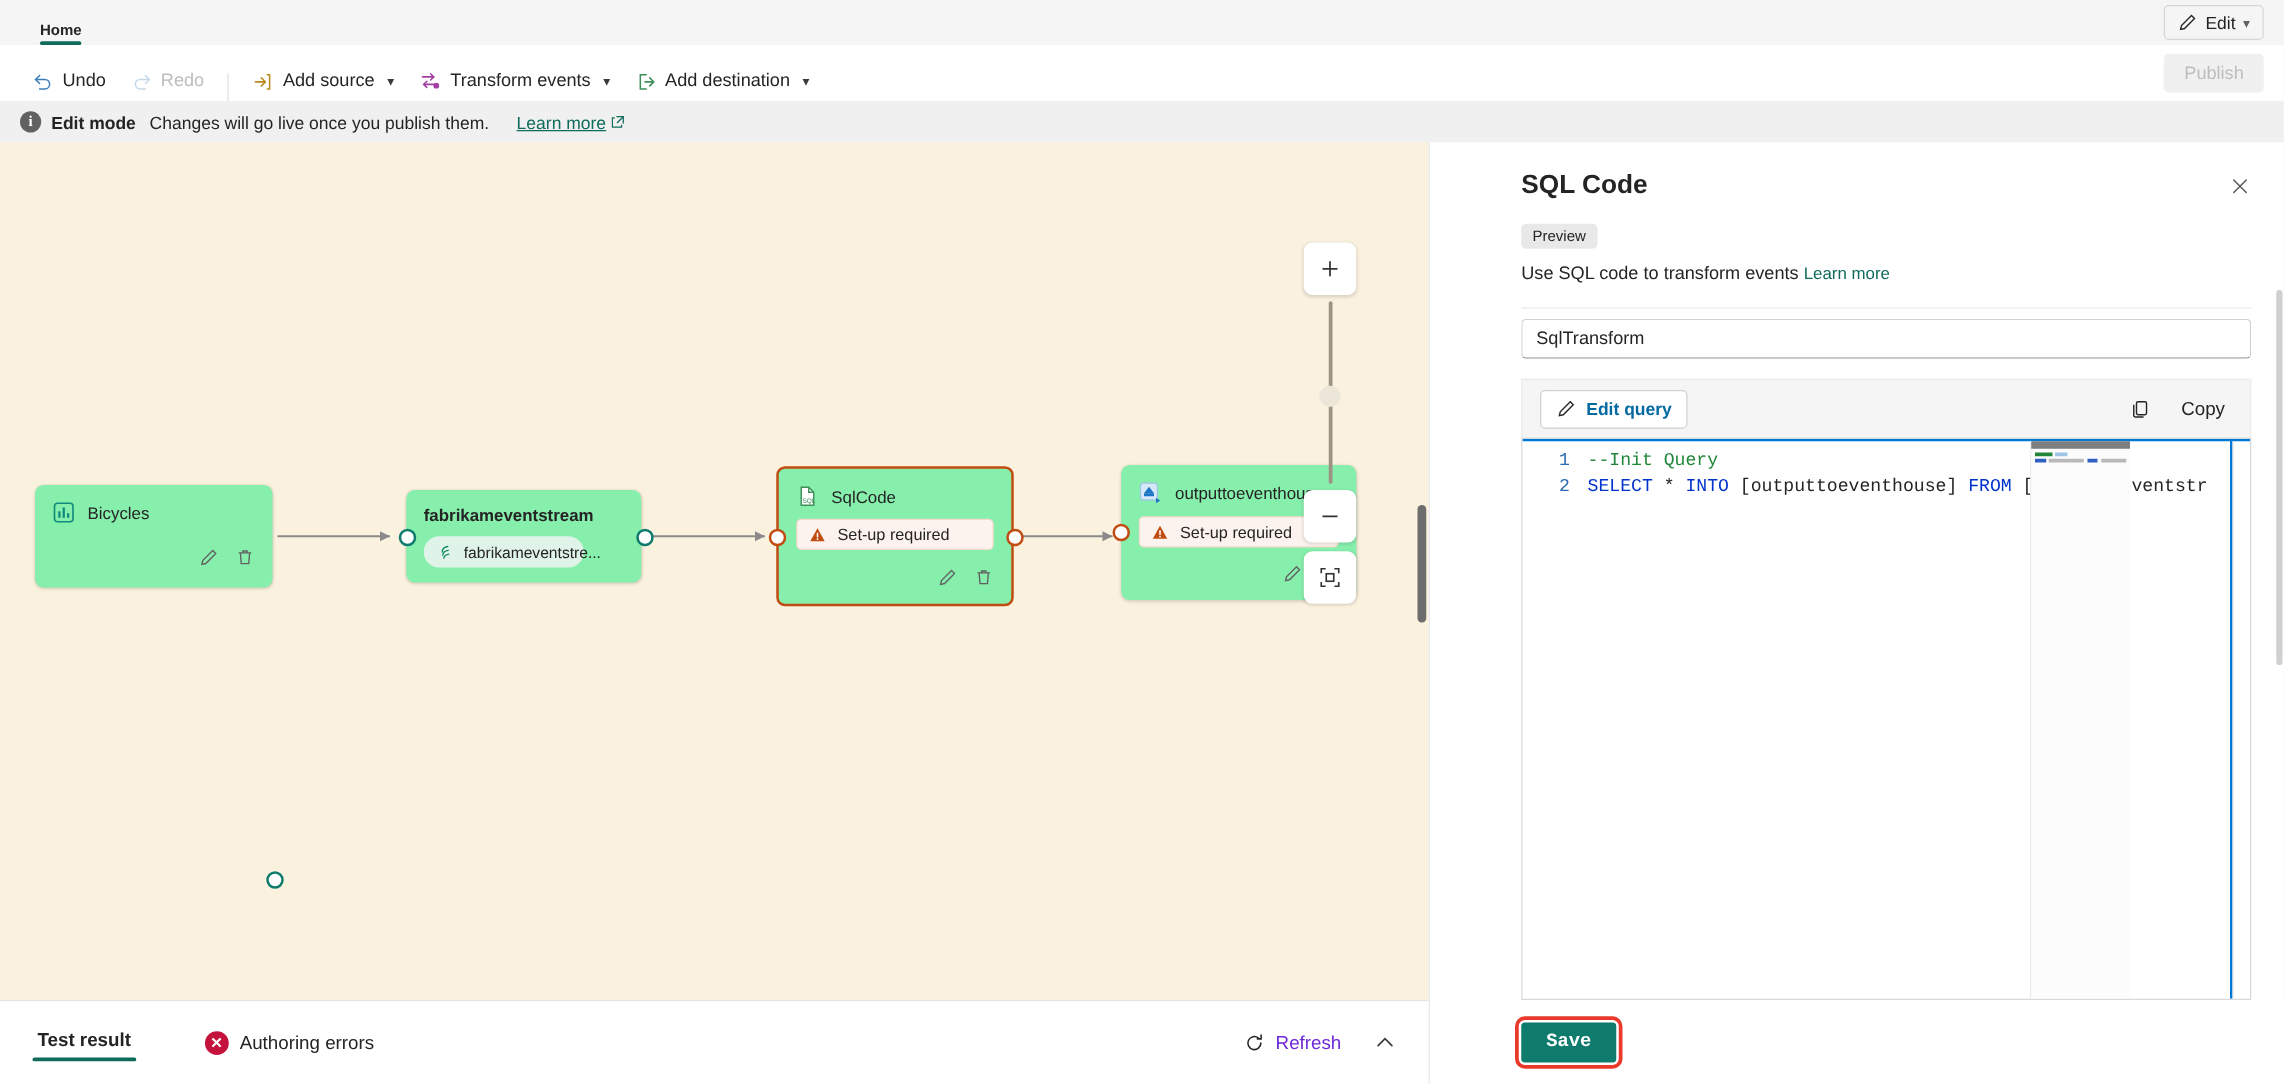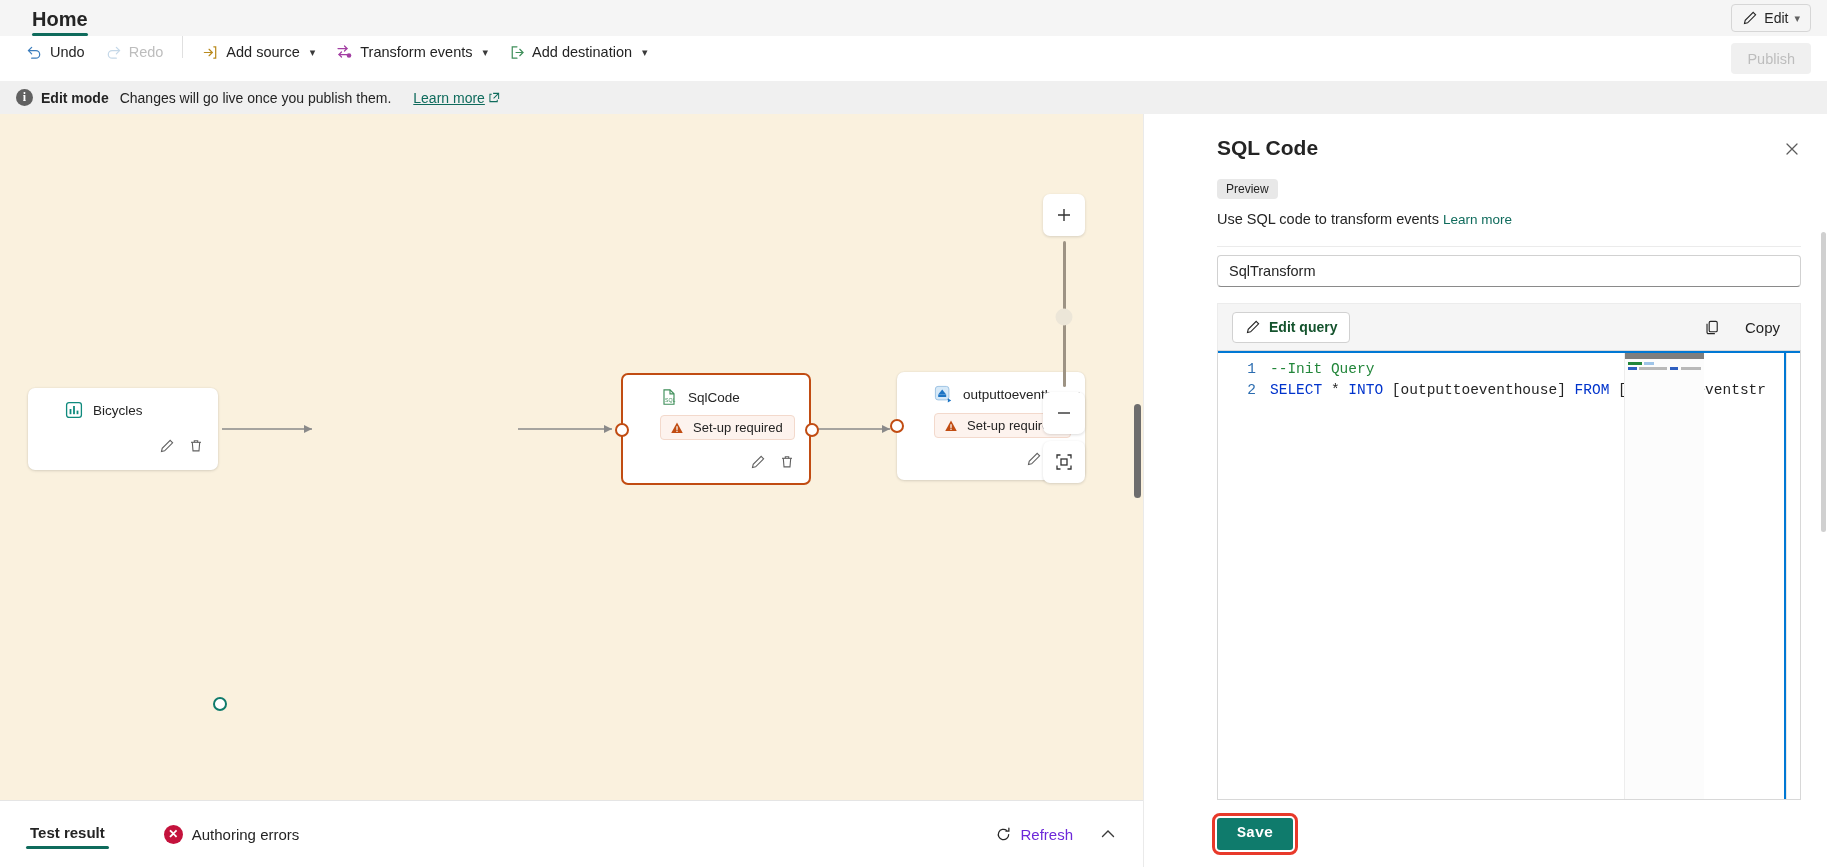--- a/index.html
+++ b/index.html
@@ -13,41 +13,41 @@
   #app { position: relative; width: 1827px; height: 867px; background: #f5f5f5; }
 
   
   .tabbar {
     position: absolute; top: 0; left: 0; right: 0; height: 36px;
     background: #f5f5f5;
     display: flex; align-items: flex-end;
   }
   .tab-home {
     margin-left: 24px; padding: 0 8px 5px 8px;
-    font-size: 20px; color: #242424; font-weight: 600;
+    font-size: 12px; color: #242424; font-weight: 600;
     position: relative; cursor: pointer;
   }
   .tab-home::after {
     content: ""; position: absolute; left: 8px; right: 8px; bottom: 0;
     height: 3px; background: #0f6b5c; border-radius: 2px;
   }
   .edit-pill {
     position: absolute; right: 16px; top: 4px;
     display: flex; align-items: center; gap: 6px;
     height: 28px; padding: 0 10px;
     border: 1px solid #d6d6d6; border-radius: 4px;
     background: #f5f5f5; font-size: 14px; color: #242424; cursor: pointer;
   }
   .edit-pill .chev { color: #616161; font-size: 11px; }
 
   
   .cmdbar {
     position: absolute; top: 36px; left: 0; right: 0; height: 45px;
     background: #ffffff;
-    display: flex; align-items: flex-start; padding-left: 16px;
+    display: flex; align-items: flex-end; padding-left: 16px;
   }
   .cmd-btn {
     display: flex; align-items: center; gap: 7px;
     height: 32px; padding: 0 10px; border-radius: 4px;
     font-size: 14.5px; color: #242424; cursor: pointer; white-space: nowrap;
   }
   .cmd-btn.disabled { color: #bdbdbd; cursor: default; }
   .cmd-sep { width: 1px; height: 22px; background: #e0e0e0; margin: 0 9px; }
   .cmd-chev { font-size: 11px; color: #3a3a3a; margin-left: 3px; }
   .publish-btn {
@@ -76,23 +76,22 @@
     color: #0f6b5c; text-decoration: underline; margin-left: 14px; cursor: pointer;
     display: inline-flex; align-items: center; gap: 4px;
   }
 
   
   .canvas {
     position: absolute; top: 114px; left: 0; width: 1143px; bottom: 67px;
     background: #faf1de; overflow: hidden;
   }
   .node {
-    position: absolute; background: #ffffff; border-radius: 7px;
+    position: absolute; background: #86efac; border-radius: 7px;
     box-shadow: 0 1px 3px rgba(0,0,0,0.12), 0 0 2px rgba(0,0,0,0.08);
-    padding-left: 23px;
   }
   .node-title {
     display: flex; align-items: center; gap: 10px;
     padding: 13px 14px 0 14px; font-size: 13.5px; color: #242424;
   }
   .node-title.bold { font-weight: 700; }
   .node-actions {
     display: flex; justify-content: flex-end; gap: 13px;
     padding: 0 14px 9px 14px; color: #616161;
   }
@@ -219,21 +218,21 @@
   }
   .editor-toolbar {
     background: #f5f5f5; height: 47px;
     display: flex; align-items: center; padding: 0 14px;
     border: 1px solid #ececec; border-bottom: none;
   }
   .editq-btn {
     display: flex; align-items: center; gap: 8px;
     height: 31px; padding: 0 12px; background: #fff;
     border: 1px solid #d1d1d1; border-radius: 4px;
-    font-size: 14px; font-weight: 600; color: #14532d; cursor: pointer;
+    font-size: 14px; font-weight: 600; color: #0369a1; cursor: pointer;
   }
   .copy-btn {
     margin-left: auto; display: flex; align-items: center; gap: 24px;
     font-size: 15px; color: #242424; cursor: pointer; padding: 5px 6px;
     border-radius: 4px;
   }
 
   .code-area {
     flex: 1; position: relative; background: #ffffff;
     border: 1px solid #d8d8d8; overflow: hidden; min-height: 0;
@@ -417,20 +416,37 @@
           <svg width="16" height="16" viewBox="0 0 16 16" fill="none" stroke="#616161" stroke-width="1.1">
             <path d="M3 4.3h10"></path>
               <path d="M6.3 4.3V2.8h3.4v1.5"></path>
             <path d="M4.3 4.3l.7 8.6h6l.7-8.6"></path>
           </svg>
         </span>
       </div>
       <div class="port" style="left:185px; top:309px; position:absolute;"></div>
     </div>
 
+    <div class="node" style="left:325px; top:278px; width:188px; height:74px;">
+      <div class="node-title bold">
+        <span>fabrikameventstream</span>
+      </div>
+      <div class="stream-pill">
+        <span>
+          <svg width="14" height="14" viewBox="0 0 16 16" fill="none" stroke="#0f8a5e" stroke-width="1.2" stroke-linecap="round">
+            <path d="M10.5 2.5C7 3 5.5 5 5.5 7.5"></path>
+            <path d="M11 6C7.5 6.5 6 8 6 10.5"></path>
+            <path d="M11.5 9.5C8.5 10 7 11 7 13.2"></path>
+          </svg>
+        </span>
+        <span>fabrikameventstre...</span>
+      </div>
+      <div class="port" style="left:-6px; top:31px; position:absolute;"></div>
+      <div class="port" style="left:184px; top:31px; position:absolute;"></div>
+    </div>
 
     <div class="node selected" style="left:621px; top:259px; width:190px; height:112px;">
       <div class="node-title">
         <span>
           <svg width="18" height="18" viewBox="0 0 18 18" fill="none">
             <path d="M4 1.8h6l4 4v10.4H4z" stroke="#3f8f5a" stroke-width="1.15" fill="#fff"></path>
             <path d="M10 1.8v4h4" stroke="#3f8f5a" stroke-width="1.15"></path>
             <text x="5" y="14.2" font-size="5.2" fill="#3f8f5a" font-family="Liberation Sans, sans-serif">SQL</text>
           </svg>
         </span>

